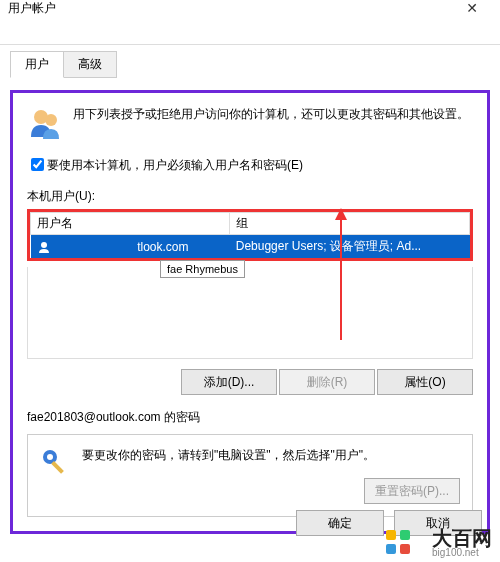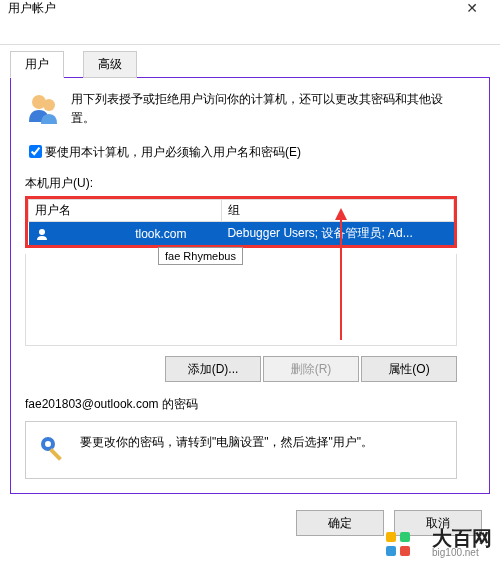--- a/index.html
+++ b/index.html
@@ -1,24 +1,24 @@
 <!DOCTYPE html>
 <html><head>
 <meta charset="utf-8">
 <style>
   * { box-sizing: border-box; font-family: "Microsoft YaHei", "Segoe UI", sans-serif; }
   body { margin: 0; width: 500px; height: 562px; background: #fff; position: relative; overflow: hidden; }
   .titlebar { height: 45px; display: flex; align-items: flex-start; padding: 0 8px; font-size: 12px; border-bottom: 1px solid #ddd; }
   .titlebar .title { flex: 1; }
   .titlebar .close { width: 40px; text-align: center; font-size: 14px; color: #333; cursor: pointer; }
-  .tabs { display: flex; margin: 6px 10px 0 10px; position: relative; gap: 20px; }
+  .tabs { display: flex; margin: 6px 10px 13px 10px; position: relative; }
   .tab { padding: 4px 14px; font-size: 12px; border: 1px solid #ccc; background: #f0f0f0; cursor: pointer; position: relative; }
   .tab.active { background: #fff; border-bottom: 1px solid #fff; z-index: 2; }
   .tab + .tab { margin-left: -1px; }
-  .tabpanel { margin: -1px 10px 20px 10px; border: 1px solid #6d28d9; padding: 12px 32px 14px 14px; font-size: 12px; }
+  .tabpanel { margin: -1px 10px 20px 10px; border: 3px solid #6d28d9; padding: 12px 14px 14px 14px; font-size: 12px; }
   .info-row { display: flex; align-items: flex-start; gap: 10px; margin-bottom: 14px; }
   .icon-users { width: 36px; height: 36px; flex-shrink: 0; }
   .info-text { line-height: 1.6; }
   .checkbox-row { display: flex; align-items: flex-end; margin-bottom: 14px; }
   .checkbox-row input { width: 13px; height: 13px; }
   .label-local { margin-bottom: 4px; }
   .user-table-wrap { border: 3px solid #e33; padding: 0; margin-bottom: 6px; }
   .user-table { width: 100%; border-collapse: collapse; }
   .user-table th { text-align: left; font-weight: normal; font-size: 12px; padding: 2px 6px; border: 1px solid #ddd; background: #fff; }
   .user-table td { font-size: 12px; padding: 3px 6px; }
@@ -32,21 +32,21 @@
   .btn { min-width: 96px; height: 26px; font-size: 12px; background: #e9e9e9; border: 1px solid #aaa; cursor: pointer; }
   .btn:disabled { color: #999; background: #f0f0f0; cursor: default; }
   .section2 { margin-top: 14px; }
   .section2-title { margin-bottom: 8px; }
   .section2-body { border: 1px solid #ccc; padding: 12px; display: flex; align-items: flex-start; gap: 10px; position: relative; }
   .icon-key { width: 32px; height: 32px; flex-shrink: 0; }
   .section2-content { flex: 1; }
   .reset-row { display: flex; justify-content: flex-end; margin-top: 14px; }
   .bottom-btns { position: absolute; right: 18px; bottom: 26px; display: flex; gap: 10px; }
   .bottom-btns .btn { min-width: 88px; }
-  .watermark { position: absolute; right: 8px; bottom: 4px; display: flex; align-items: flex-end; gap: 20px; }
+  .watermark { position: absolute; right: 8px; bottom: 4px; display: flex; align-items: flex-start; gap: 20px; }
   .watermark-text { display: flex; flex-direction: column; line-height: 1; }
   .watermark-text .big { font-size: 20px; font-weight: bold; color: #222; }
   .watermark-text .small { font-size: 10px; color: #888; }
   .wm-logo { width: 28px; height: 28px; }
   .arrow { position: absolute; left: 340px; top: 210px; width: 2px; height: 130px; background: #e33; pointer-events: none; }
   .arrow::before { content: ""; position: absolute; left: -5px; top: -2px; border-left: 6px solid transparent; border-right: 6px solid transparent; border-bottom: 12px solid #e33; }
 </style>
 </head>
 <body>
 
@@ -118,20 +118,23 @@
   <div class="section2">
     <div class="section2-title">fae201803@outlook.com 的密码</div>
     <div class="section2-body">
       <svg class="icon-key" viewBox="0 0 32 32">
         <circle cx="10" cy="10" r="7" fill="#3b7dd8"></circle>
         <circle cx="10" cy="10" r="3" fill="#fff"></circle>
         <rect x="14" y="14" width="14" height="4" fill="#e6b84c" transform="rotate(45 14 14)"></rect>
       </svg>
       <div class="section2-content">
         <div>要更改你的密码，请转到"电脑设置"，然后选择"用户"。</div>
+        <div class="reset-row">
+          <button class="btn" disabled="">重置密码(P)...</button>
+        </div>
       </div>
     </div>
   </div>
 
 </div>
 
 <div class="arrow"></div>
 
 <div class="bottom-btns">
   <button class="btn">确定</button>

